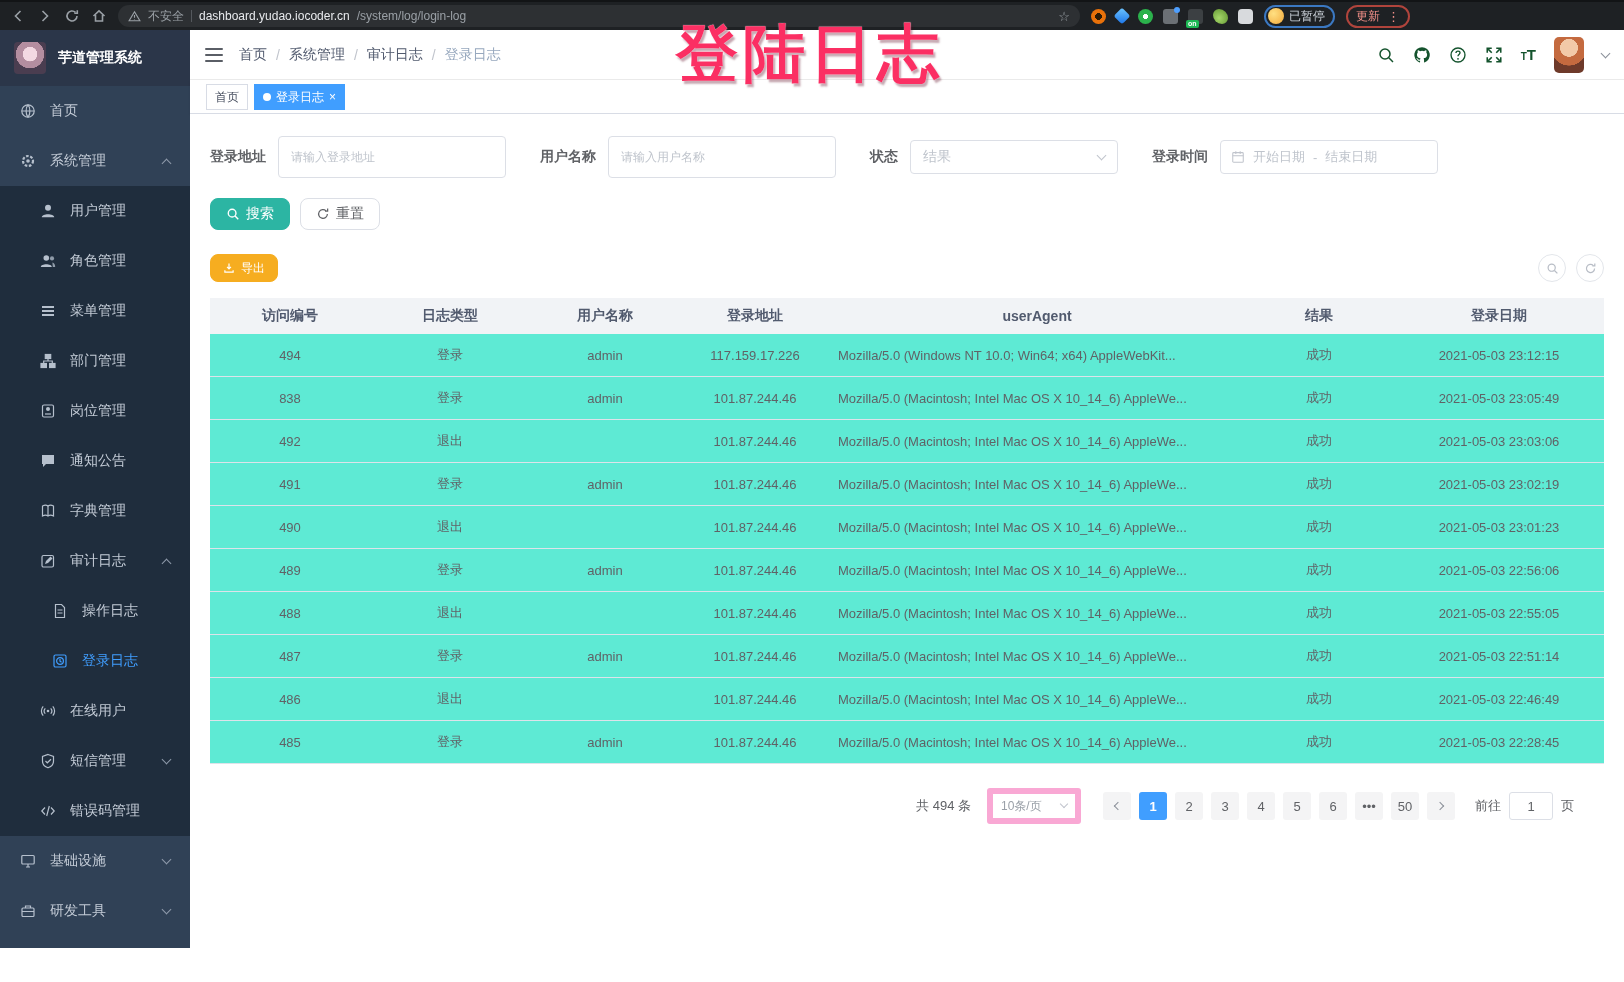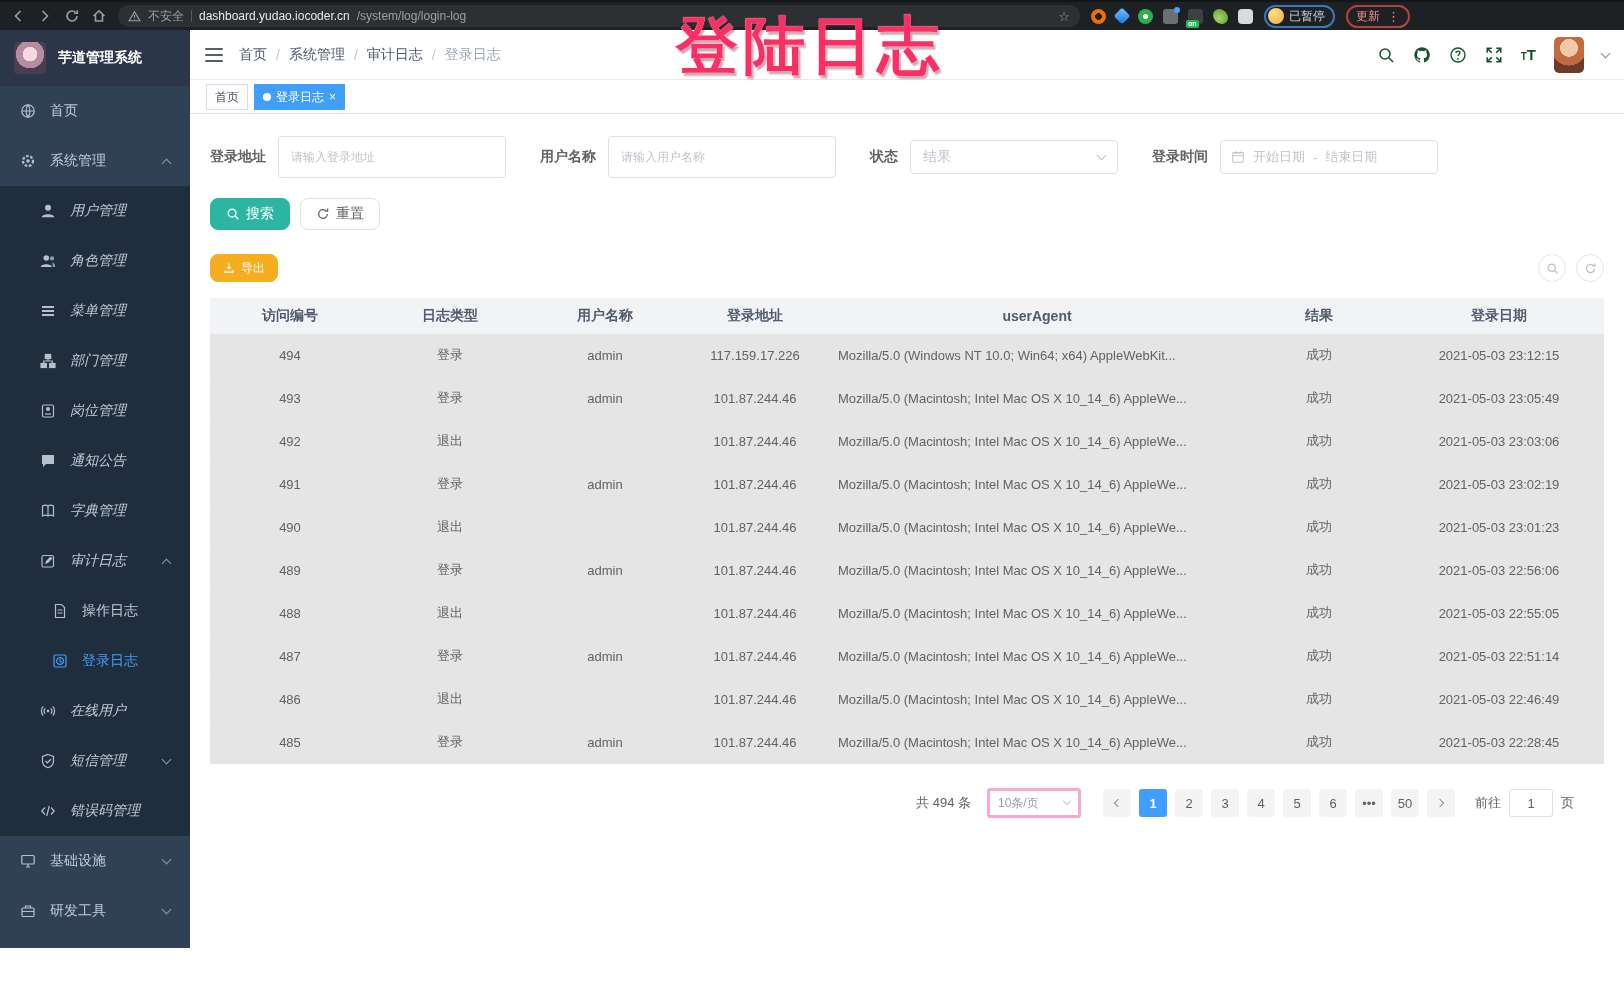--- a/index.html
+++ b/index.html
@@ -29,21 +29,21 @@
   .kebab{font-size:13px;line-height:1;color:#f08f88;}
 
   
   .app{display:flex;height:918px;overflow:hidden;}
   .sidebar{width:190px;background:#304156;flex:0 0 190px;color:#c3cbd6;overflow:hidden;}
   .logo-row{height:56px;display:flex;align-items:center;gap:12px;padding-left:14px;background:#2b3649;}
   .logo-img{width:32px;height:32px;border-radius:4px;background:radial-gradient(circle at 50% 38%,#f3d9e2 0 28%,#b48ea0 29% 55%,#4a3d50 56% 100%);}
   .logo-title{color:#fff;font-weight:bold;font-size:14px;}
   .side-item{height:50px;display:flex;align-items:center;font-size:14px;cursor:pointer;}
   .side-item.lvl0{padding-left:20px;background:#304156;}
-  .side-item.lvl1{padding-left:40px;background:#1f2d3d;font-style:italic;}
+  .side-item.lvl1{padding-left:40px;background:#1f2d3d;}
   .side-item.lvl2{padding-left:52px;background:#1f2d3d;}
   .side-item .s-icon{width:16px;height:16px;margin-right:14px;color:#b6c0cd;flex:0 0 auto;}
   .side-item .s-icon svg{width:16px;height:16px;display:block;stroke-width:1.2;}
   .side-item.active{color:#409eff;}
   .side-item.active .s-icon{color:#409eff;}
   .chev{width:7px;height:7px;border-right:1.6px solid currentColor;border-bottom:1.6px solid currentColor;display:inline-block;}
   .chev.up{transform:rotate(-135deg);margin-top:4px;}
   .chev.down{transform:rotate(45deg);margin-top:-4px;}
   .side-item .chev{margin-left:auto;margin-right:20px;color:#8f9bab;}
 
@@ -90,37 +90,37 @@
   .btn.export{background:#f6ad20;border-color:#f6ad20;color:#fff;height:28px;font-size:12px;padding:0 12px;}
   .btn.export .bicon{width:12px;height:12px;}
   .btn.export .bicon svg{width:12px;height:12px;}
   .tool-circles{margin-left:auto;display:flex;gap:10px;}
   .circle-btn{width:28px;height:28px;border-radius:50%;border:1px solid #e3e6eb;display:flex;align-items:center;justify-content:center;color:#b8bdc6;cursor:pointer;background:#fff;}
   .circle-btn svg{width:13px;height:13px;display:block;}
 
   .table{margin-top:16px;width:100%;font-size:13px;color:#606266;}
   .tr{display:grid;grid-template-columns:160px 160px 150px 150px 1fr 150px 210px;align-items:center;}
   .thead{background:#f1f3f6;height:36px;color:#515a6e;font-weight:bold;font-size:14px;}
-  .tbody .tr{height:43px;border-bottom:1px solid #dde3ea;background:#e5e5e5;}
+  .tbody .tr{height:43px;border-bottom:1px solid #dde3ea;background:#5eead4;}
   .td,.th{text-align:center;overflow:hidden;white-space:nowrap;text-overflow:ellipsis;padding:0 6px;}
   .td.ua{text-align:left;padding-left:8px;color:#606266;}
 
   .pager{display:flex;align-items:center;justify-content:flex-end;gap:8px;margin-top:24px;padding-right:30px;font-size:13px;color:#606266;}
   .pager .total{margin-right:8px;}
-  .psize{width:94px;height:28px;border:3px solid #f9a8d4;border-radius:3px;display:flex;align-items:center;padding:12px 8px;font-size:12px;color:#9aa0a8;cursor:pointer;margin-right:14px;}
+  .psize{width:94px;height:28px;border:6px solid #f9a8d4;border-radius:3px;display:flex;align-items:center;padding:12px 8px;font-size:12px;color:#9aa0a8;cursor:pointer;margin-right:14px;}
   .psize .chev{margin-left:auto;color:#c0c4cc;width:6px;height:6px;}
   .pbtn{min-width:28px;height:28px;border-radius:3px;background:#f4f4f5;color:#606266;display:flex;align-items:center;justify-content:center;font-size:13px;cursor:pointer;padding:0 4px;}
   .pbtn.active{background:#409eff;color:#fff;font-weight:bold;}
   .pbtn .chev{width:6px;height:6px;color:#8a8f99;}
   .pbtn .chev.left{transform:rotate(135deg);margin-left:2px;}
   .pbtn .chev.right{transform:rotate(-45deg);margin-right:2px;}
   .goto{display:flex;align-items:center;gap:8px;margin-left:12px;}
   .goto input{width:44px;height:28px;border:1px solid #dcdfe6;border-radius:3px;text-align:center;font-size:13px;color:#606266;font-family:inherit;}
 
-  .overlay-title{position:absolute;top:4px;left:676px;font-size:62px;font-weight:800;letter-spacing:5px;color:#fb2f63;z-index:60;text-shadow:0 0 1px #fff,2px 3px 2px rgba(90,0,30,.35);white-space:nowrap;}
+  .overlay-title{position:absolute;top:12px;left:676px;font-size:62px;font-weight:800;letter-spacing:5px;color:#fb2f63;z-index:60;text-shadow:0 0 1px #fff,2px 3px 2px rgba(90,0,30,.35);white-space:nowrap;}
 </style>
 </head>
 <body>
 
 <div class="screen">
 
   <div class="chrome">
     <span class="nav-ic">
         <svg viewBox="0 0 16 16" fill="none" stroke="currentColor" stroke-width="1.6">
           <path d="M10.5 3 5.5 8l5 5"></path>
@@ -504,21 +504,21 @@
               <div class="tr">
                 <span class="td">494</span>
                 <span class="td">登录</span>
                 <span class="td">admin</span>
                 <span class="td">117.159.17.226</span>
                 <span class="td ua">Mozilla/5.0 (Windows NT 10.0; Win64; x64) AppleWebKit...</span>
                 <span class="td">成功</span>
                 <span class="td">2021-05-03 23:12:15</span>
               </div>
               <div class="tr">
-                <span class="td">493</span>
+                <span class="td">838</span>
                 <span class="td">登录</span>
                 <span class="td">admin</span>
                 <span class="td">101.87.244.46</span>
                 <span class="td ua">Mozilla/5.0 (Macintosh; Intel Mac OS X 10_14_6) AppleWe...</span>
                 <span class="td">成功</span>
                 <span class="td">2021-05-03 23:05:49</span>
               </div>
               <div class="tr">
                 <span class="td">492</span>
                 <span class="td">退出</span>

